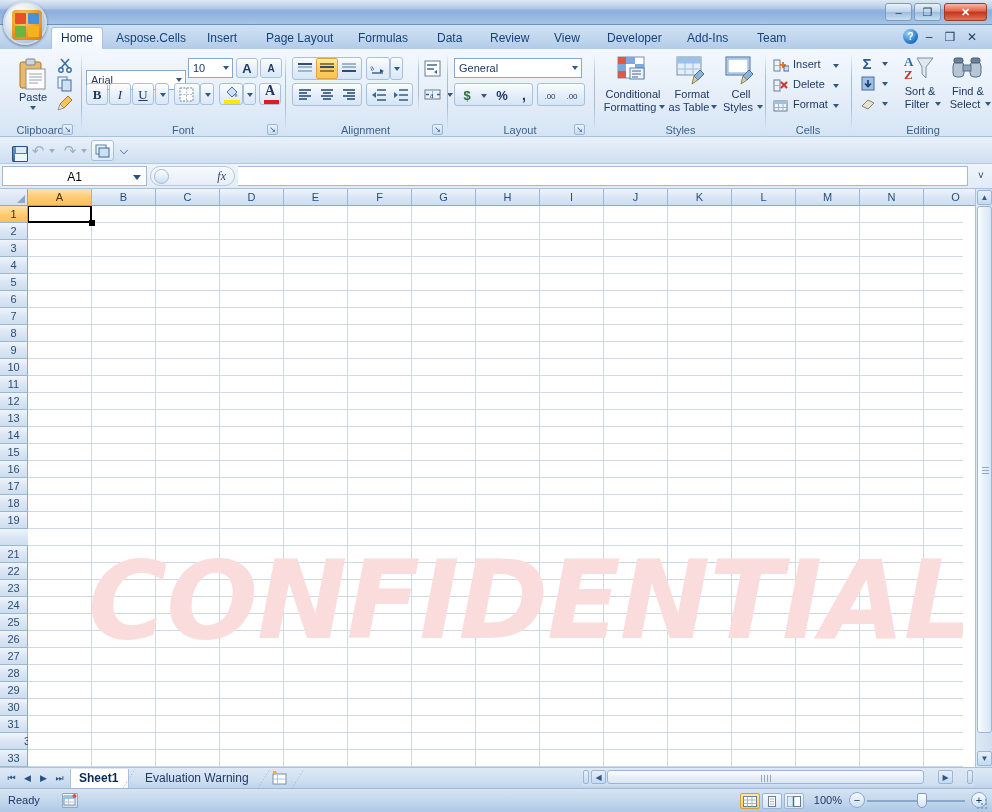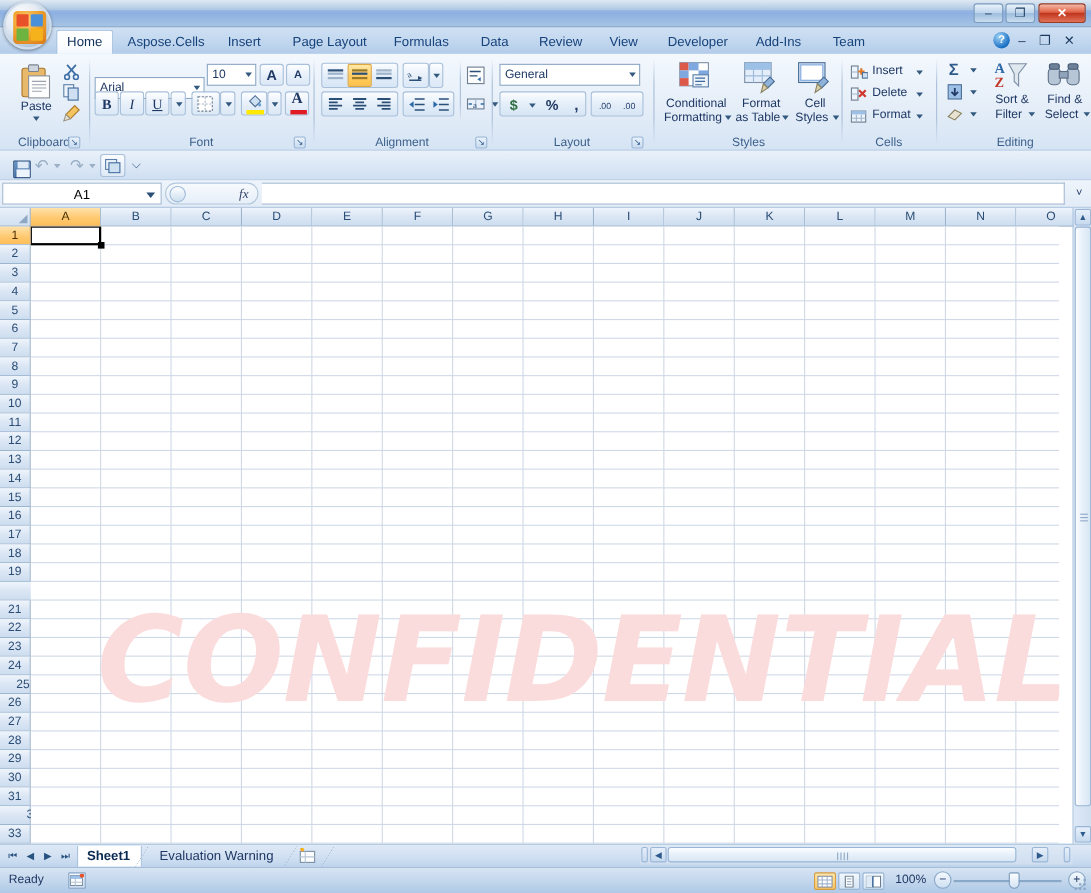--- a/index.html
+++ b/index.html
@@ -852,21 +852,21 @@
       <div class="rh" style="top: 238px;">15</div>
       <div class="rh" style="top: 255px;">16</div>
       <div class="rh" style="top: 272px;">17</div>
       <div class="rh" style="top: 289px;">18</div>
       <div class="rh" style="top: 306px;">19</div>
       <div class="rh" style="top: 323px; padding-left: 36px;">20</div>
       <div class="rh" style="top: 340px;">21</div>
       <div class="rh" style="top: 357px;">22</div>
       <div class="rh" style="top: 374px;">23</div>
       <div class="rh" style="top: 391px;">24</div>
-      <div class="rh" style="top: 408px; text-align: right;">25</div>
+      <div class="rh" style="top: 408px;">25</div>
       <div class="rh" style="top: 425px;">26</div>
       <div class="rh" style="top: 442px;">27</div>
       <div class="rh" style="top: 459px;">28</div>
       <div class="rh" style="top: 476px;">29</div>
       <div class="rh" style="top: 493px;">30</div>
       <div class="rh" style="top: 510px;">31</div>
       <div class="rh" style="top: 527px; padding-left: 24px;">32</div>
       <div class="rh" style="top: 544px;">33</div>
     </div>
   <div id="cells">

